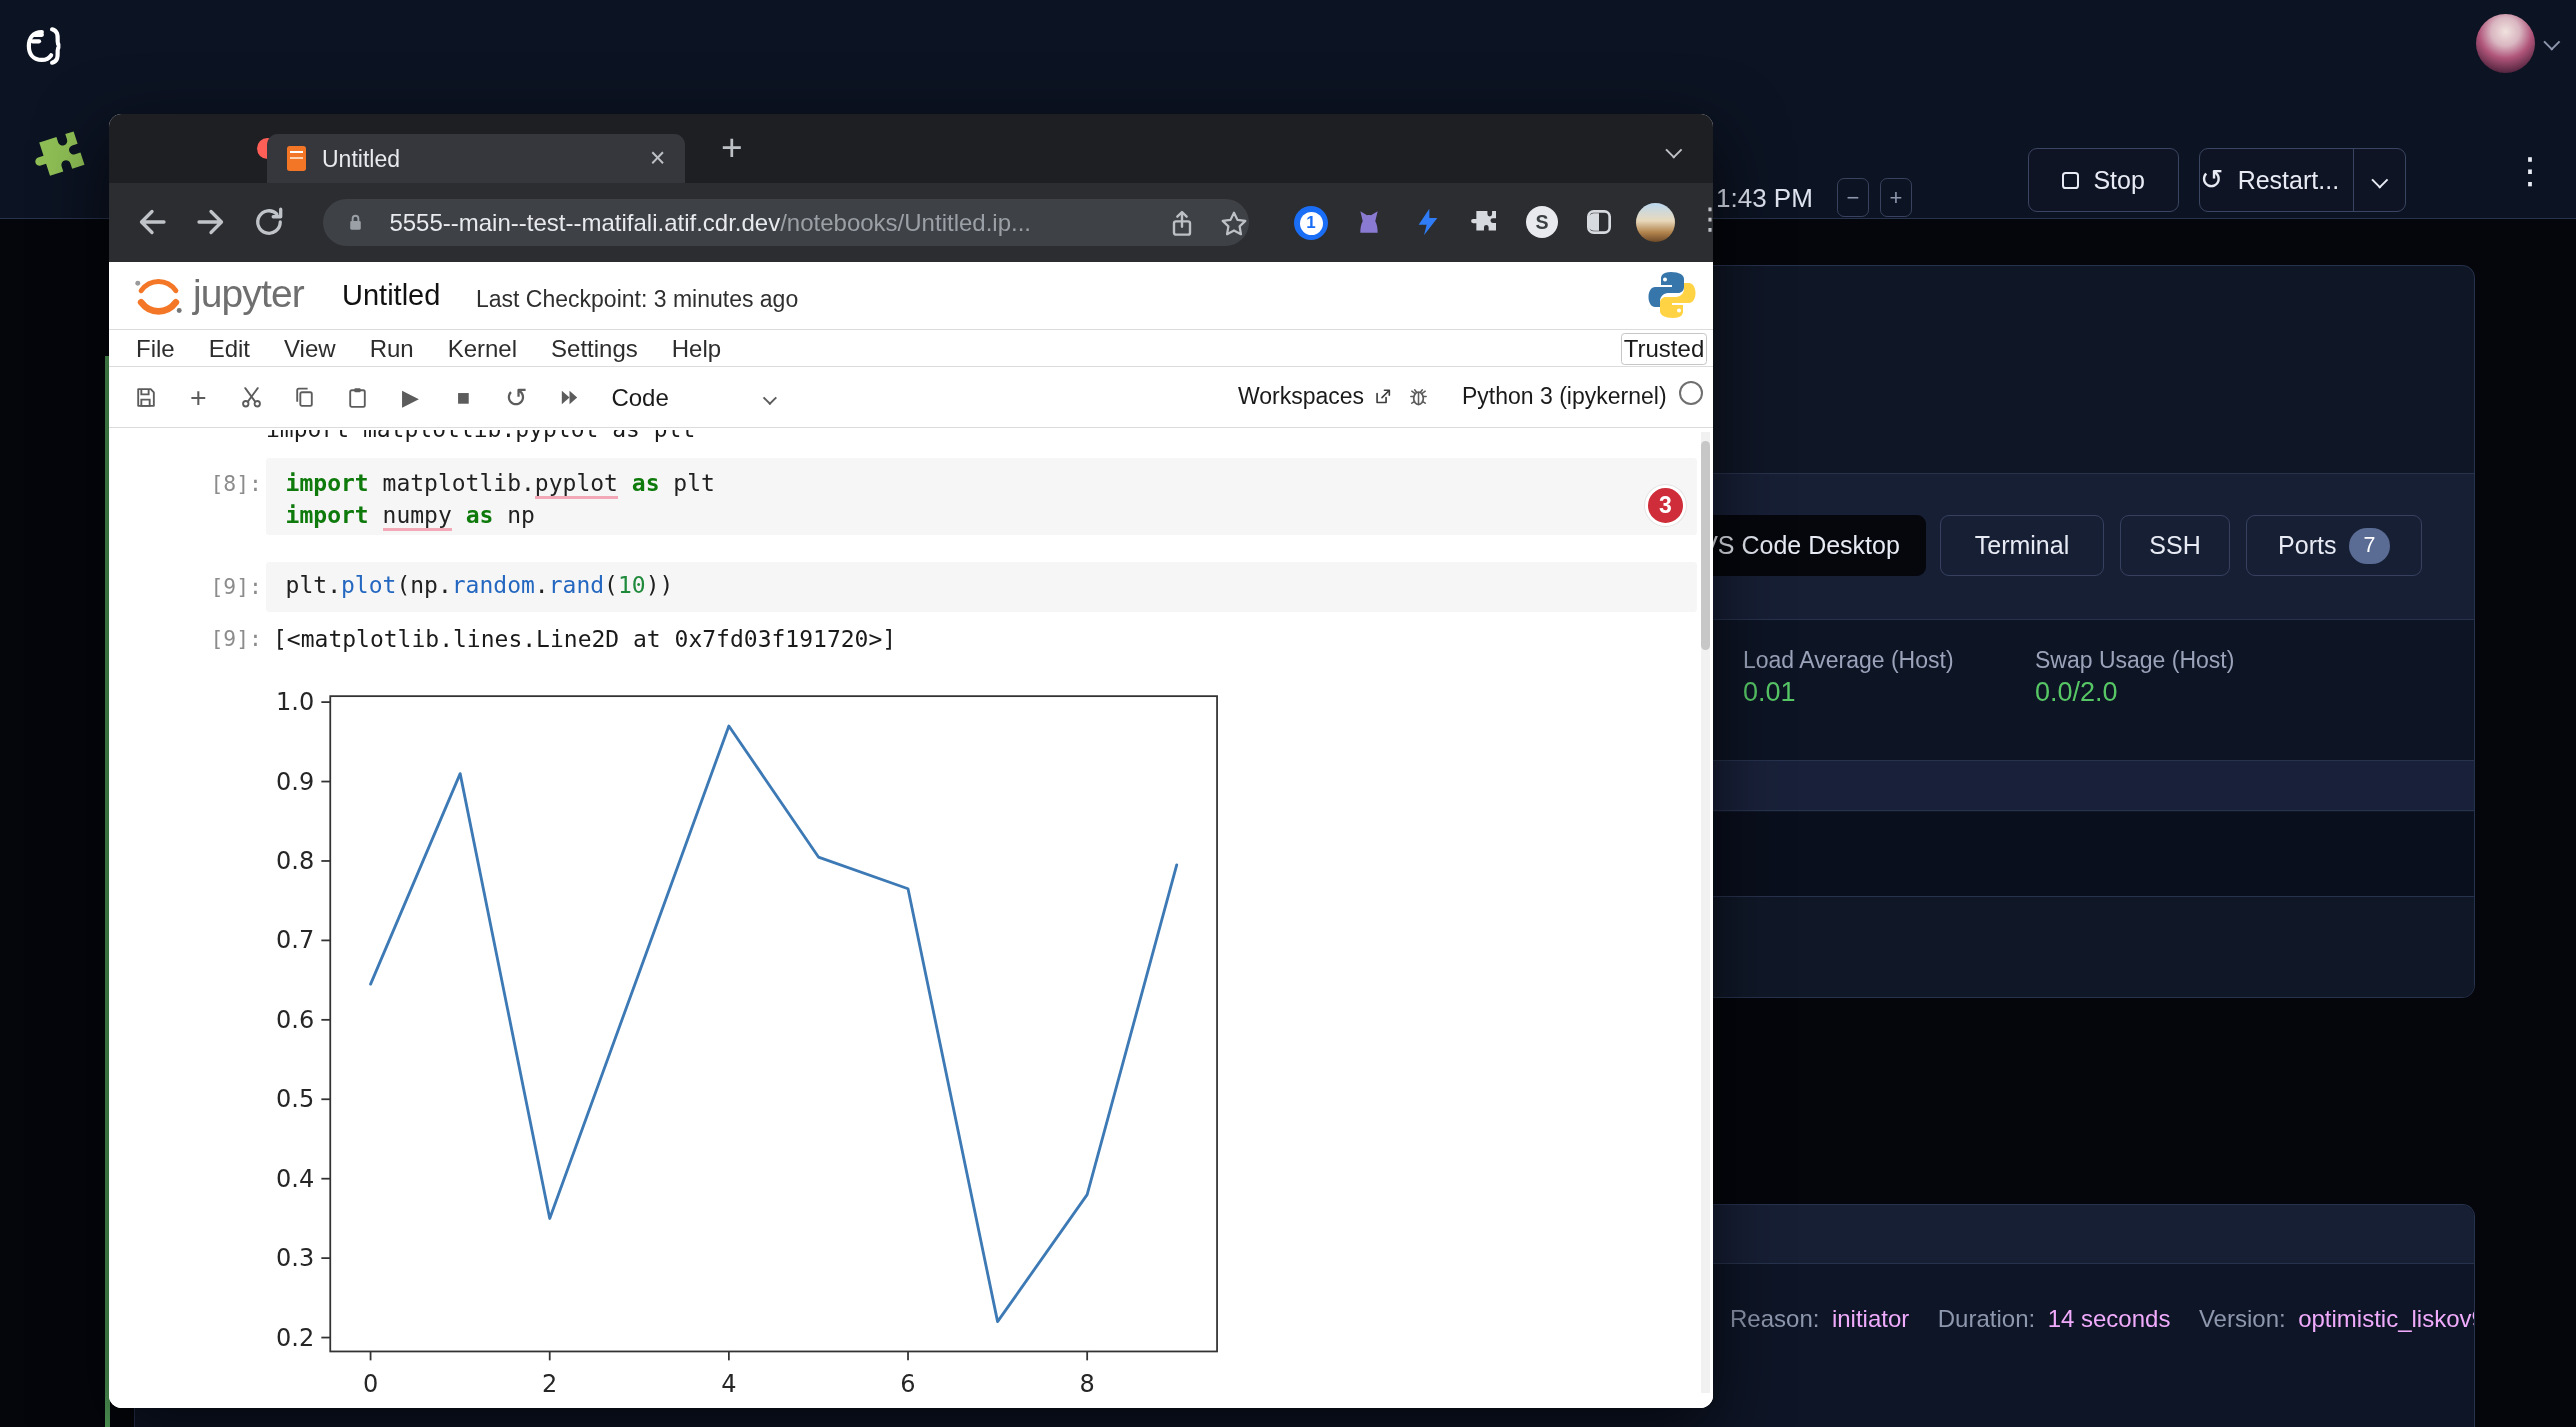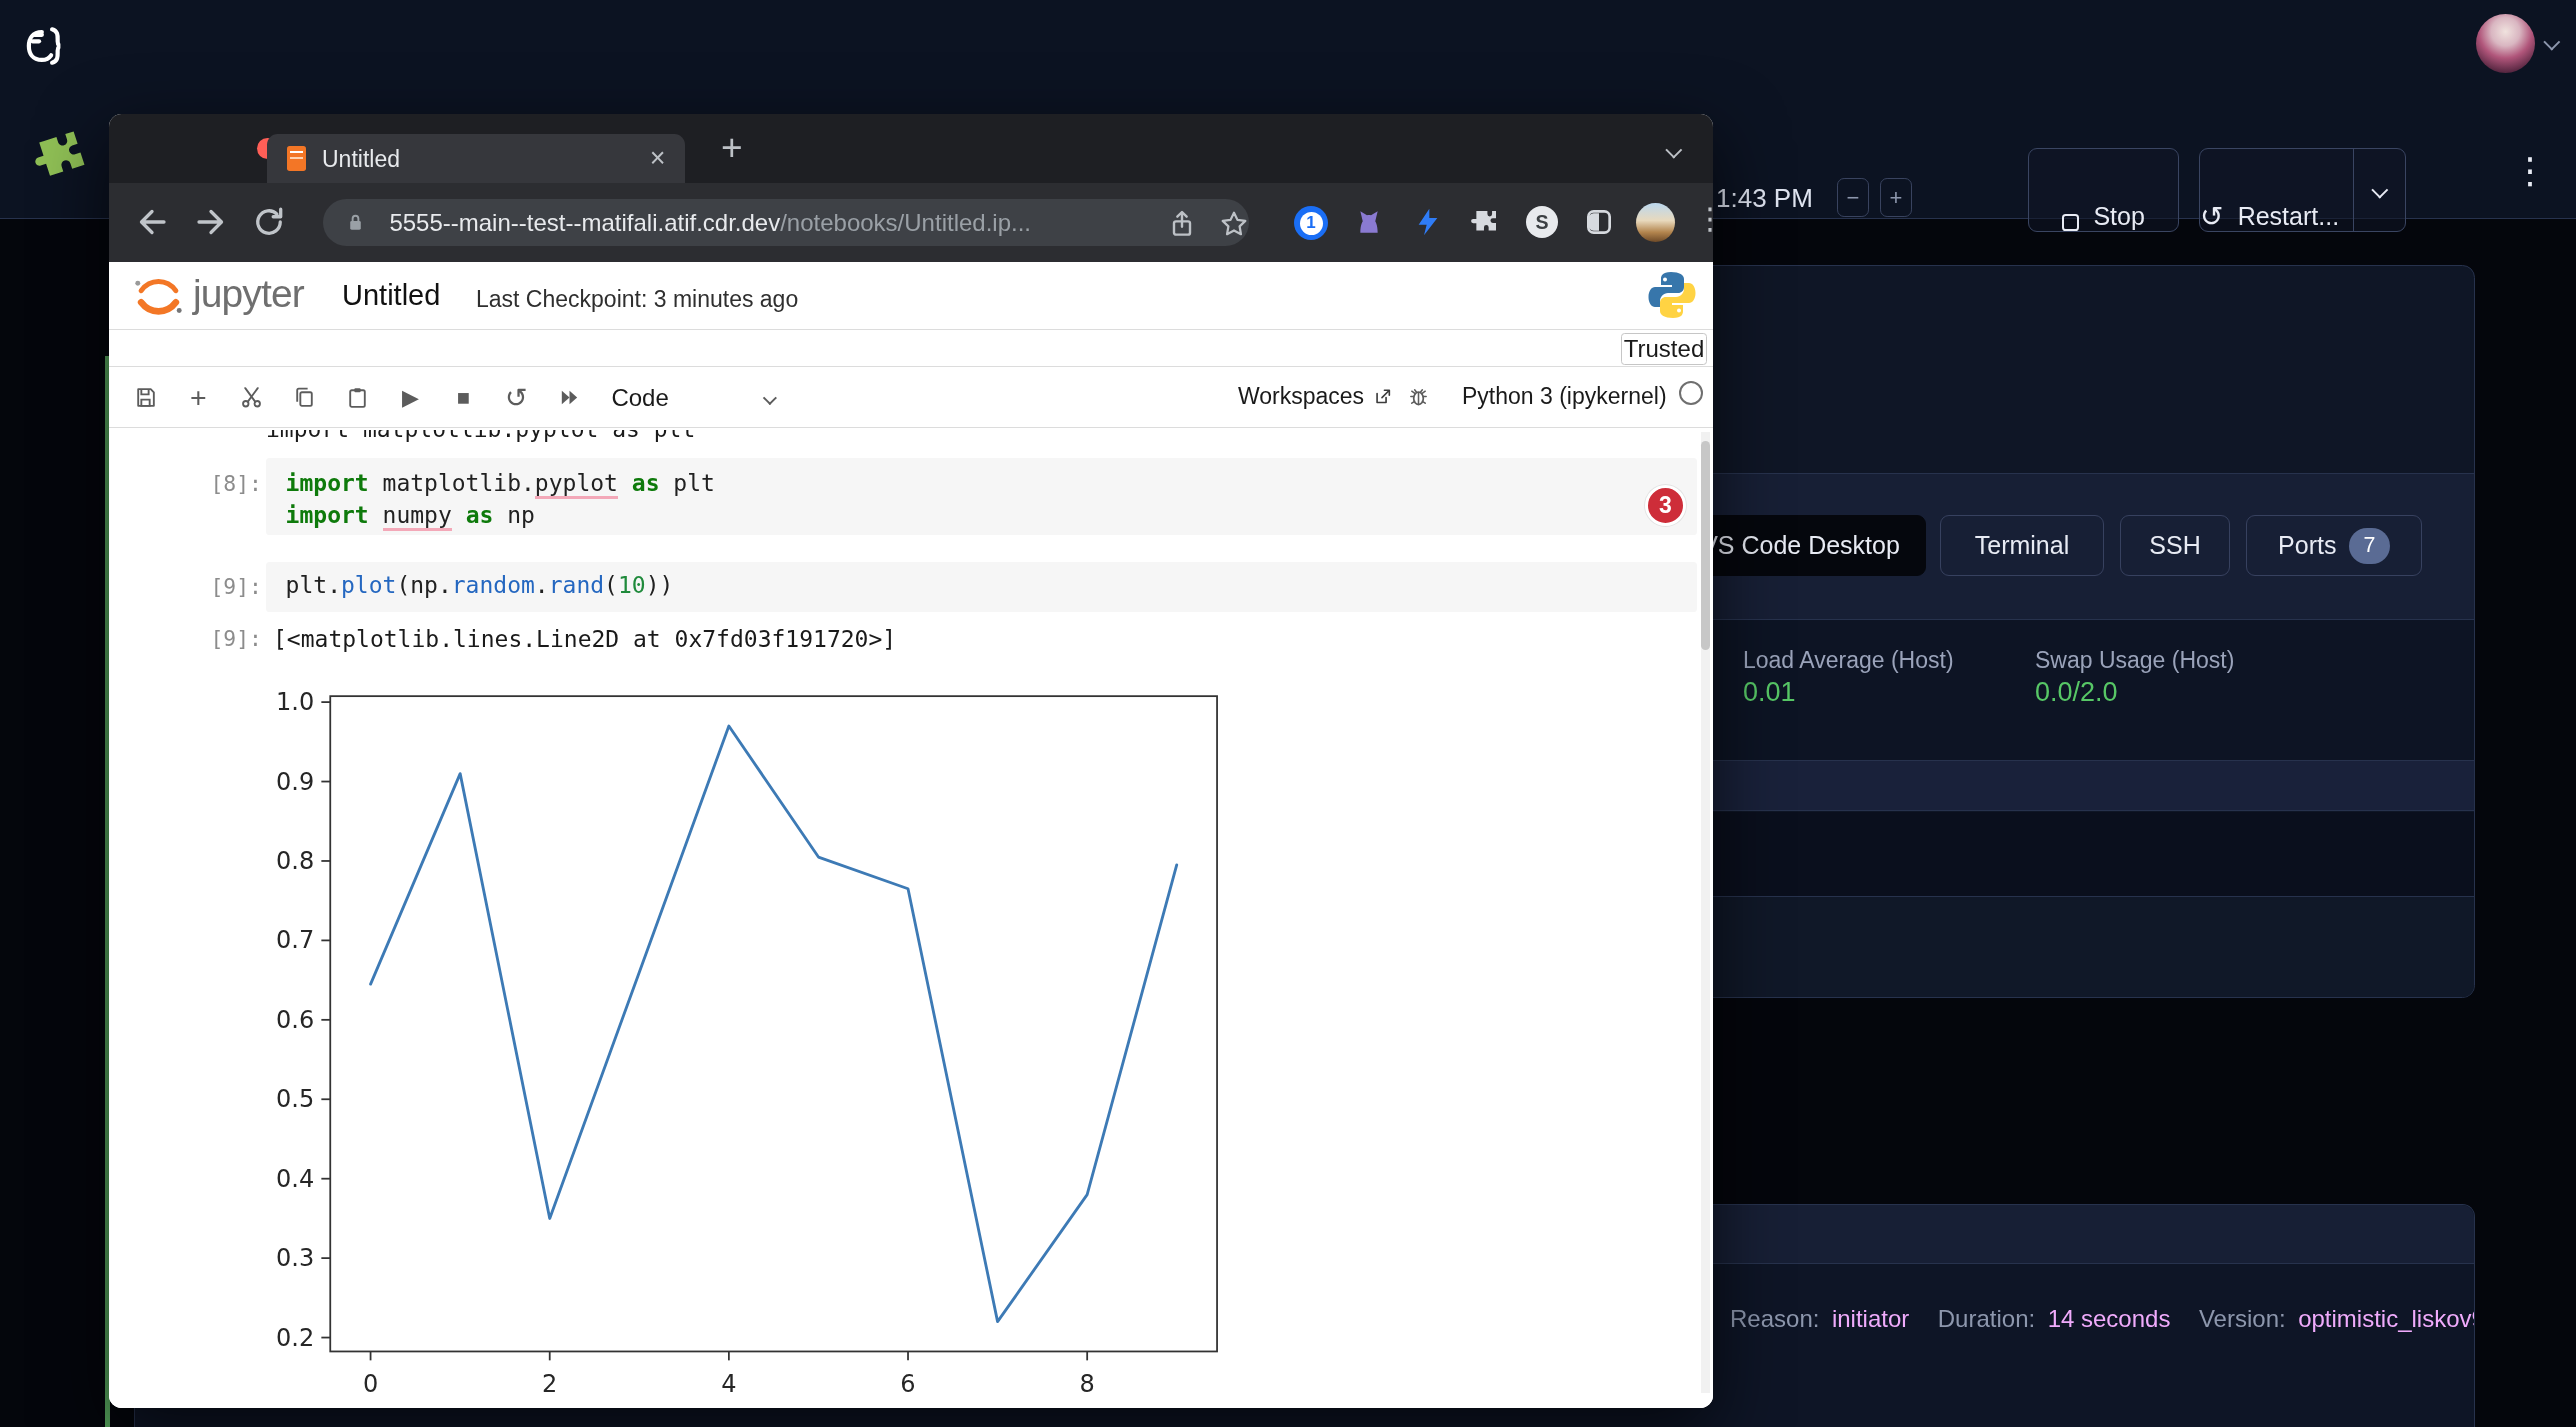--- a/index.html
+++ b/index.html
@@ -17,22 +17,22 @@
   .user-avatar{position:absolute;left:2476px;top:14.2px;width:59px;height:59px;border-radius:50%;
     background:radial-gradient(circle at 50% 30%,#f0e2de 0%,#d9b6c1 28%,#b0557a 52%,#5d2a45 78%,#241226 100%)}
   .chev{display:inline-block;width:11.6px;height:11.6px;border-right:2.7px solid #8d97ad;border-bottom:2.7px solid #8d97ad;transform:rotate(45deg)}
   .hdr-chev{position:absolute;left:2546px;top:36px}
   .puzzle-wrap{position:absolute;left:23px;top:126px;width:69px;height:62px}
 
   
   .ws-time{position:absolute;left:1716px;top:183px;font-size:26px;color:#dfe4f0}
   .mini-btn{position:absolute;top:178px;width:32px;height:39px;border:1.3px solid #39435f;border-radius:7.1px;
     color:#8d97ad;font-size:22px;display:flex;align-items:center;justify-content:center;background:transparent;cursor:pointer}
-  .btn{position:absolute;top:148px;height:84px;border:1.3px solid #3a4562;border-radius:9px;background:rgba(16,22,38,.55);
-    display:flex;align-items:flex-end;justify-content:center;gap:14.2px;color:#e8ebf4;font-size:25px;cursor:pointer}
+  .btn{position:absolute;top:148px;height:64px;border:1.3px solid #3a4562;border-radius:9px;background:rgba(16,22,38,.55);
+    display:flex;align-items:center;justify-content:center;gap:14.2px;color:#e8ebf4;font-size:25px;cursor:pointer}
   .stop-square{width:17px;height:17px;border:2.7px solid #e8ebf4;border-radius:3.6px}
   .restart-glyph{font-size:28px;color:#e8ebf4;line-height:1}
   .restart-split{width:53px;border-left:1.3px solid #3a4562;align-self:stretch;display:flex;align-items:center;justify-content:center}
   .kebab{position:absolute;left:2512px;top:150px;font-size:36px;color:#e8ebf4;letter-spacing:0;cursor:pointer}
 
   
   .panel1{position:absolute;left:134px;top:265px;width:2341px;height:733px;border:0.9px solid #27324d;
     border-radius:12.5px;background:#0f1626;overflow:hidden}
   .p1-s2{position:absolute;left:0;top:207px;width:100%;height:147px;background:#171f35;
     border-top:0.9px solid #27324d;border-bottom:0.9px solid #27324d}
@@ -274,20 +274,29 @@
         <span class="jbrand">jupyter</span>
         <span class="jtitle">Untitled</span>
         <span class="jcheckpoint">Last Checkpoint: 3 minutes ago</span>
         <svg style="position:absolute;left:1538px;top:7.1px" width="50" height="50" viewBox="0 0 50 50">
           <path fill="#3776ab" d="M24 2c-9 0-10 4-10 7v6h11v2H8c-3.5 0-6.5 4-6.5 10S4.5 37 8 37h5v-6c0-4 3.5-8 8-8h10c3.5 0 6-2.5 6-6V9c0-4-4.5-7-13-7zm-6 5.4a2 2 0 1 1 0 4 2 2 0 0 1 0-4z"></path>
           <path fill="#ffd343" d="M26 48c9 0 10-4 10-7v-6H25v-2h17c3.5 0 6.5-4 6.5-10S45.5 13 42 13h-5v6c0 4-3.5 8-8 8H19c-3.5 0-6 2.5-6 6v8c0 4 4.5 7 13 7zm6-5.4a2 2 0 1 1 0-4 2 2 0 0 1 0 4z"></path>
         </svg>
       </div>
 
       <div class="jmenu">
+        <div class="jmenu-items">
+          <span>File</span>
+          <span>Edit</span>
+          <span>View</span>
+          <span>Run</span>
+          <span>Kernel</span>
+          <span>Settings</span>
+          <span>Help</span>
+        </div>
         <div class="trusted">Trusted</div>
       </div>
 
       <div class="jtoolbar">
         <div class="jtools">
           <span class="jt">
             <svg width="25" height="25" viewBox="0 0 24 24">
                 <path d="M5 4h12l3 3v13H5z" stroke="#5c5c5c" stroke-width="1.8" fill="none" stroke-linejoin="round"></path>
                 <path d="M8 4v5h7V4M8 14h8v6H8z" stroke="#5c5c5c" stroke-width="1.8" fill="none"></path>
               </svg>

